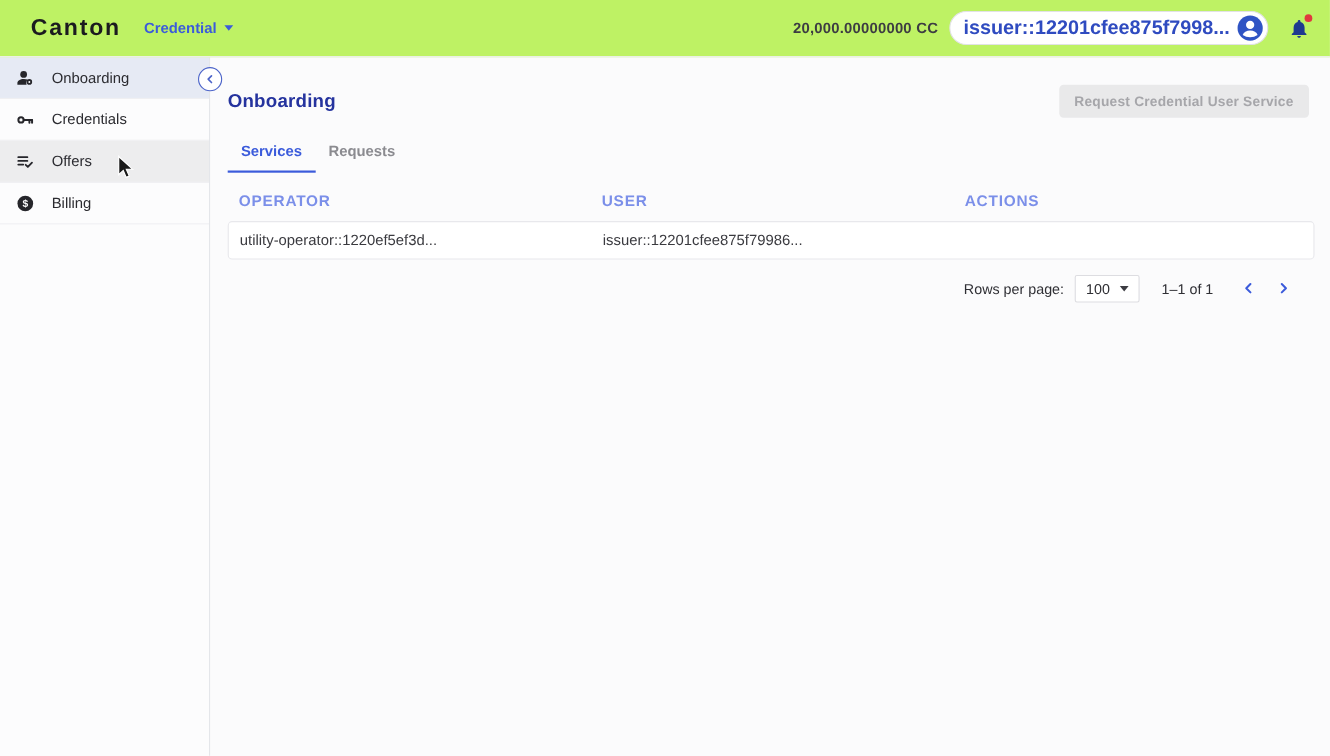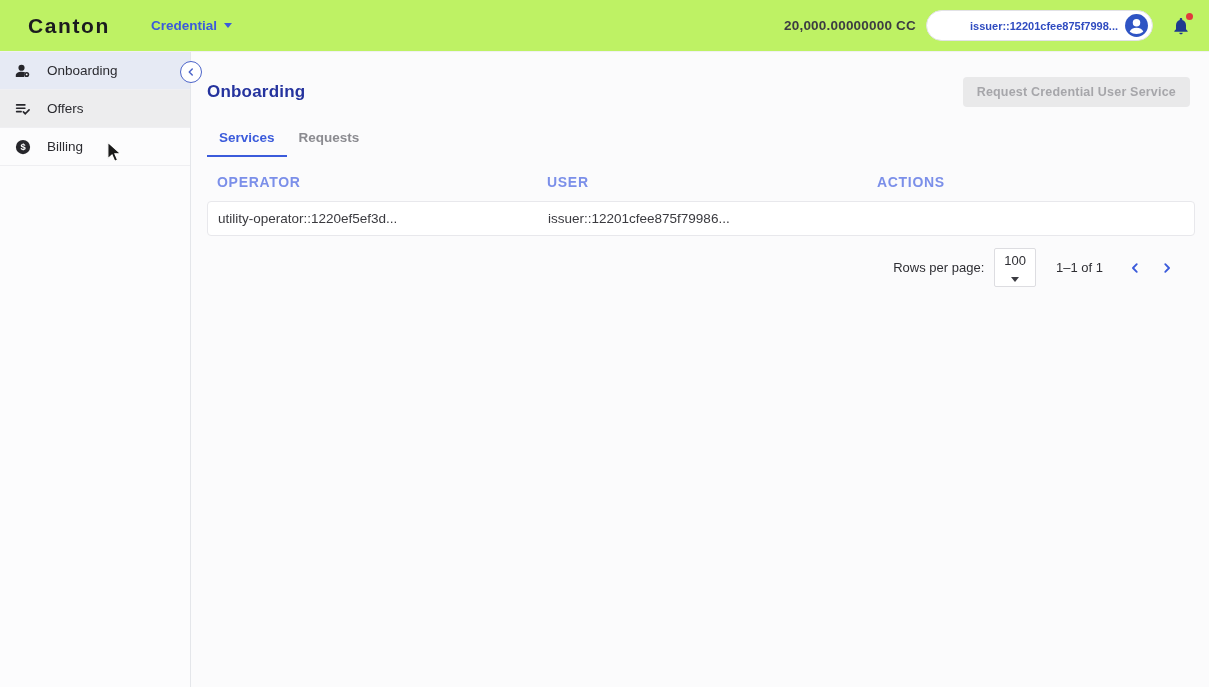--- a/index.html
+++ b/index.html
@@ -19,41 +19,41 @@
     border-bottom: 1px solid #f0f0f3;
     display: flex; align-items: center;
     padding: 0 14px 0 28px;
     z-index: 10;
   }
   .logo {
     font-size: 21px; font-weight: 800; letter-spacing: 1.6px;
     color: #1b1b1f; cursor: default;
   }
   .app-selector {
-    margin-left: 41px;
+    margin-left: 21px;
     display: flex; align-items: center; gap: 7px;
     color: #3b5bdb; font-size: 13.5px; font-weight: 700;
     cursor: pointer;
   }
   .caret-down {
     width: 0; height: 0;
     border-left: 4.5px solid transparent;
     border-right: 4.5px solid transparent;
     border-top: 5px solid #3b5bdb;
   }
   .header-right { margin-left: auto; display: flex; align-items: center; gap: 10px; }
   .balance { font-size: 13.5px; font-weight: 700; color: #3c3c42; letter-spacing: 0.2px; }
   .party-chip {
     display: flex; align-items: center; gap: 6px;
     border: 1px solid #e2e2e6; border-radius: 16px;
     background: #ffffff;
     padding: 2px 3px 2px 12px;
     cursor: pointer;
   }
-  .party-chip-text { color: #2f4bc0; font-weight: 700; font-size: 11px; margin-left: 31px; }
+  .party-chip-text { color: #2f4bc0; font-weight: 700; font-size: 18px; }
   .bell-btn { position: relative; margin-left: 4px; width: 28px; height: 28px;
     display: flex; align-items: center; justify-content: center; cursor: pointer; background: none; border: none; }
   .bell-dot {
     position: absolute; top: 1px; right: 2px;
     width: 7px; height: 7px; border-radius: 50%;
     background: #e0393e;
   }
 
   
   .sidebar {
@@ -129,21 +129,21 @@
   .pagination {
     display: flex; align-items: center; justify-content: flex-end;
     margin: 12px 12px 0 0;
     font-size: 13px; color: #2f2f34;
   }
   .rpp-select {
     display: flex; align-items: center; gap: 9px;
     border: 1px solid #ddddе1; border: 1px solid #dddde1;
     background: #ffffff; border-radius: 2px;
     padding: 4px 9px; margin: 0 20px 0 10px;
-    font-size: 13px; cursor: pointer; flex-direction: column;
+    font-size: 13px; cursor: pointer;
   }
   .rpp-caret {
     width: 0; height: 0;
     border-left: 4.5px solid transparent;
     border-right: 4.5px solid transparent;
     border-top: 5px solid #3c3c42;
   }
   .page-range { margin-right: 16px; }
   .page-nav-btn {
     width: 32px; height: 28px;
@@ -190,20 +190,31 @@
   <div class="sidebar-item selected">
     <span class="side-icon">
       <svg width="18" height="18" viewBox="0 0 24 24">
         <circle cx="10" cy="7.6" r="4.1" fill="#26262b"></circle>
         <path d="M10 13c-4.2 0-7.6 2.1-7.6 4.8V20h11.2a5.6 5.6 0 0 1 1.3-6.2A13 13 0 0 0 10 13z" fill="#26262b"></path>
         <circle cx="16.9" cy="16.6" r="3.4" fill="#26262b"></circle>
         <circle cx="16.9" cy="16.6" r="1.2" fill="#fcfcfd"></circle>
       </svg>
     </span>
     <span>Onboarding</span>
+  </div>
+  <div class="sidebar-item">
+    <span class="side-icon">
+      <svg width="18" height="18" viewBox="0 0 24 24" fill="none" stroke="#26262b" stroke-width="2.4" stroke-linecap="round">
+        <circle cx="6.8" cy="12" r="3.2"></circle>
+        <path d="M10 12h10.2"></path>
+        <path d="M17 12v3.4"></path>
+        <path d="M20.2 12v3.4"></path>
+      </svg>
+    </span>
+    <span>Credentials</span>
   </div>
   <div class="sidebar-item hovered">
     <span class="side-icon">
       <svg width="18" height="18" viewBox="0 0 24 24" fill="none" stroke="#26262b" stroke-width="2.2" stroke-linecap="round" stroke-linejoin="round">
         <path d="M3.5 6.5h11"></path>
         <path d="M3.5 11h11"></path>
         <path d="M3.5 15.5h6"></path>
         <path d="M12.5 15.8l2.6 2.6 5-5.2"></path>
       </svg>
     </span>

